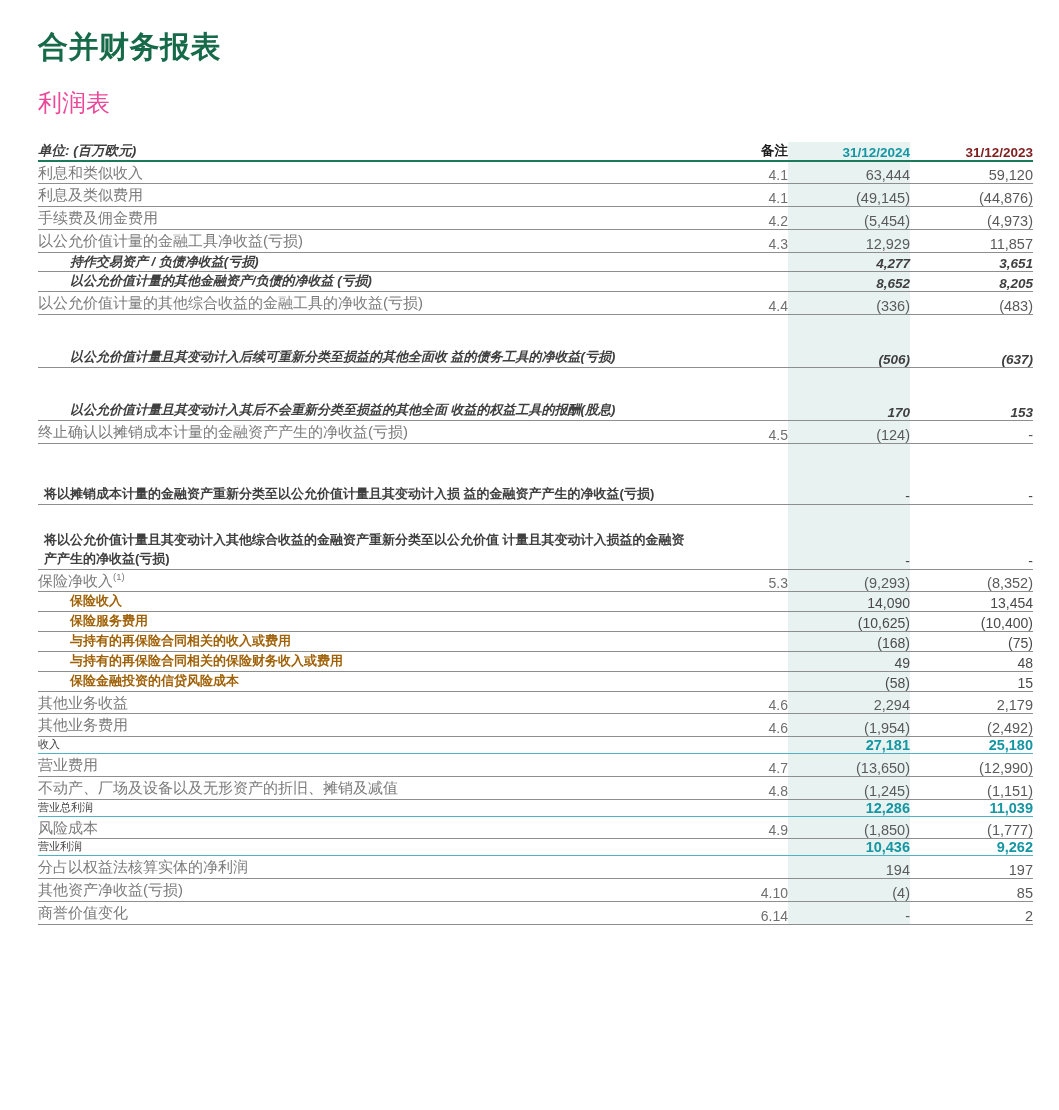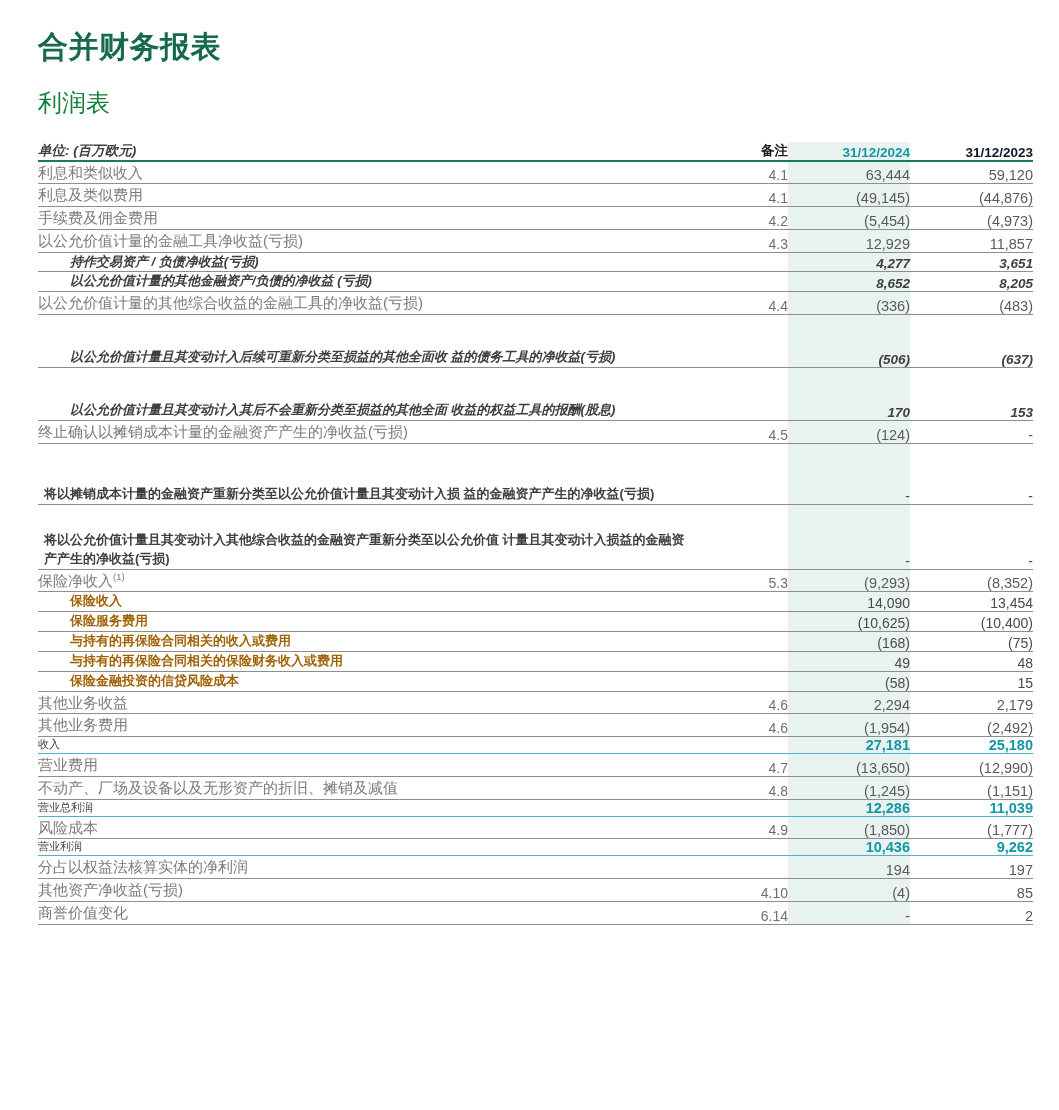--- a/index.html
+++ b/index.html
@@ -27,21 +27,21 @@
     font-size: 30px;
     font-weight: 700;
     color: #176a49;
     margin: 28px 0 0 0;
     letter-spacing: 0.5px;
     line-height: 1.25;
   }
   .doc-subtitle {
     font-size: 24px;
     font-weight: 400;
-    color: #15803d;
+    color: #ec4899;
     margin: 22px 0 0 0;
     line-height: 1.25;
   }
 
   
   table.fin {
     width: 995px;
     border-collapse: collapse;
     margin-top: 24px;
     table-layout: fixed;
@@ -76,21 +76,21 @@
     font-size: 13.5px;
     font-weight: 700;
     color: #1596a3;
     text-align: right;
     padding: 0 12px 5px 0;
     background: #e8f3f1;
   }
   .hdr-prev {
     font-size: 13.5px;
     font-weight: 700;
-    color: #0f172a;
+    color: #7f1d1d;
     text-align: right;
     padding: 0 2px 5px 0;
   }
 
   
   tr.header-row > * { border-bottom: 2px solid #1b7a5a; }
 
   
   td.lbl {
     font-size: 14.5px;

